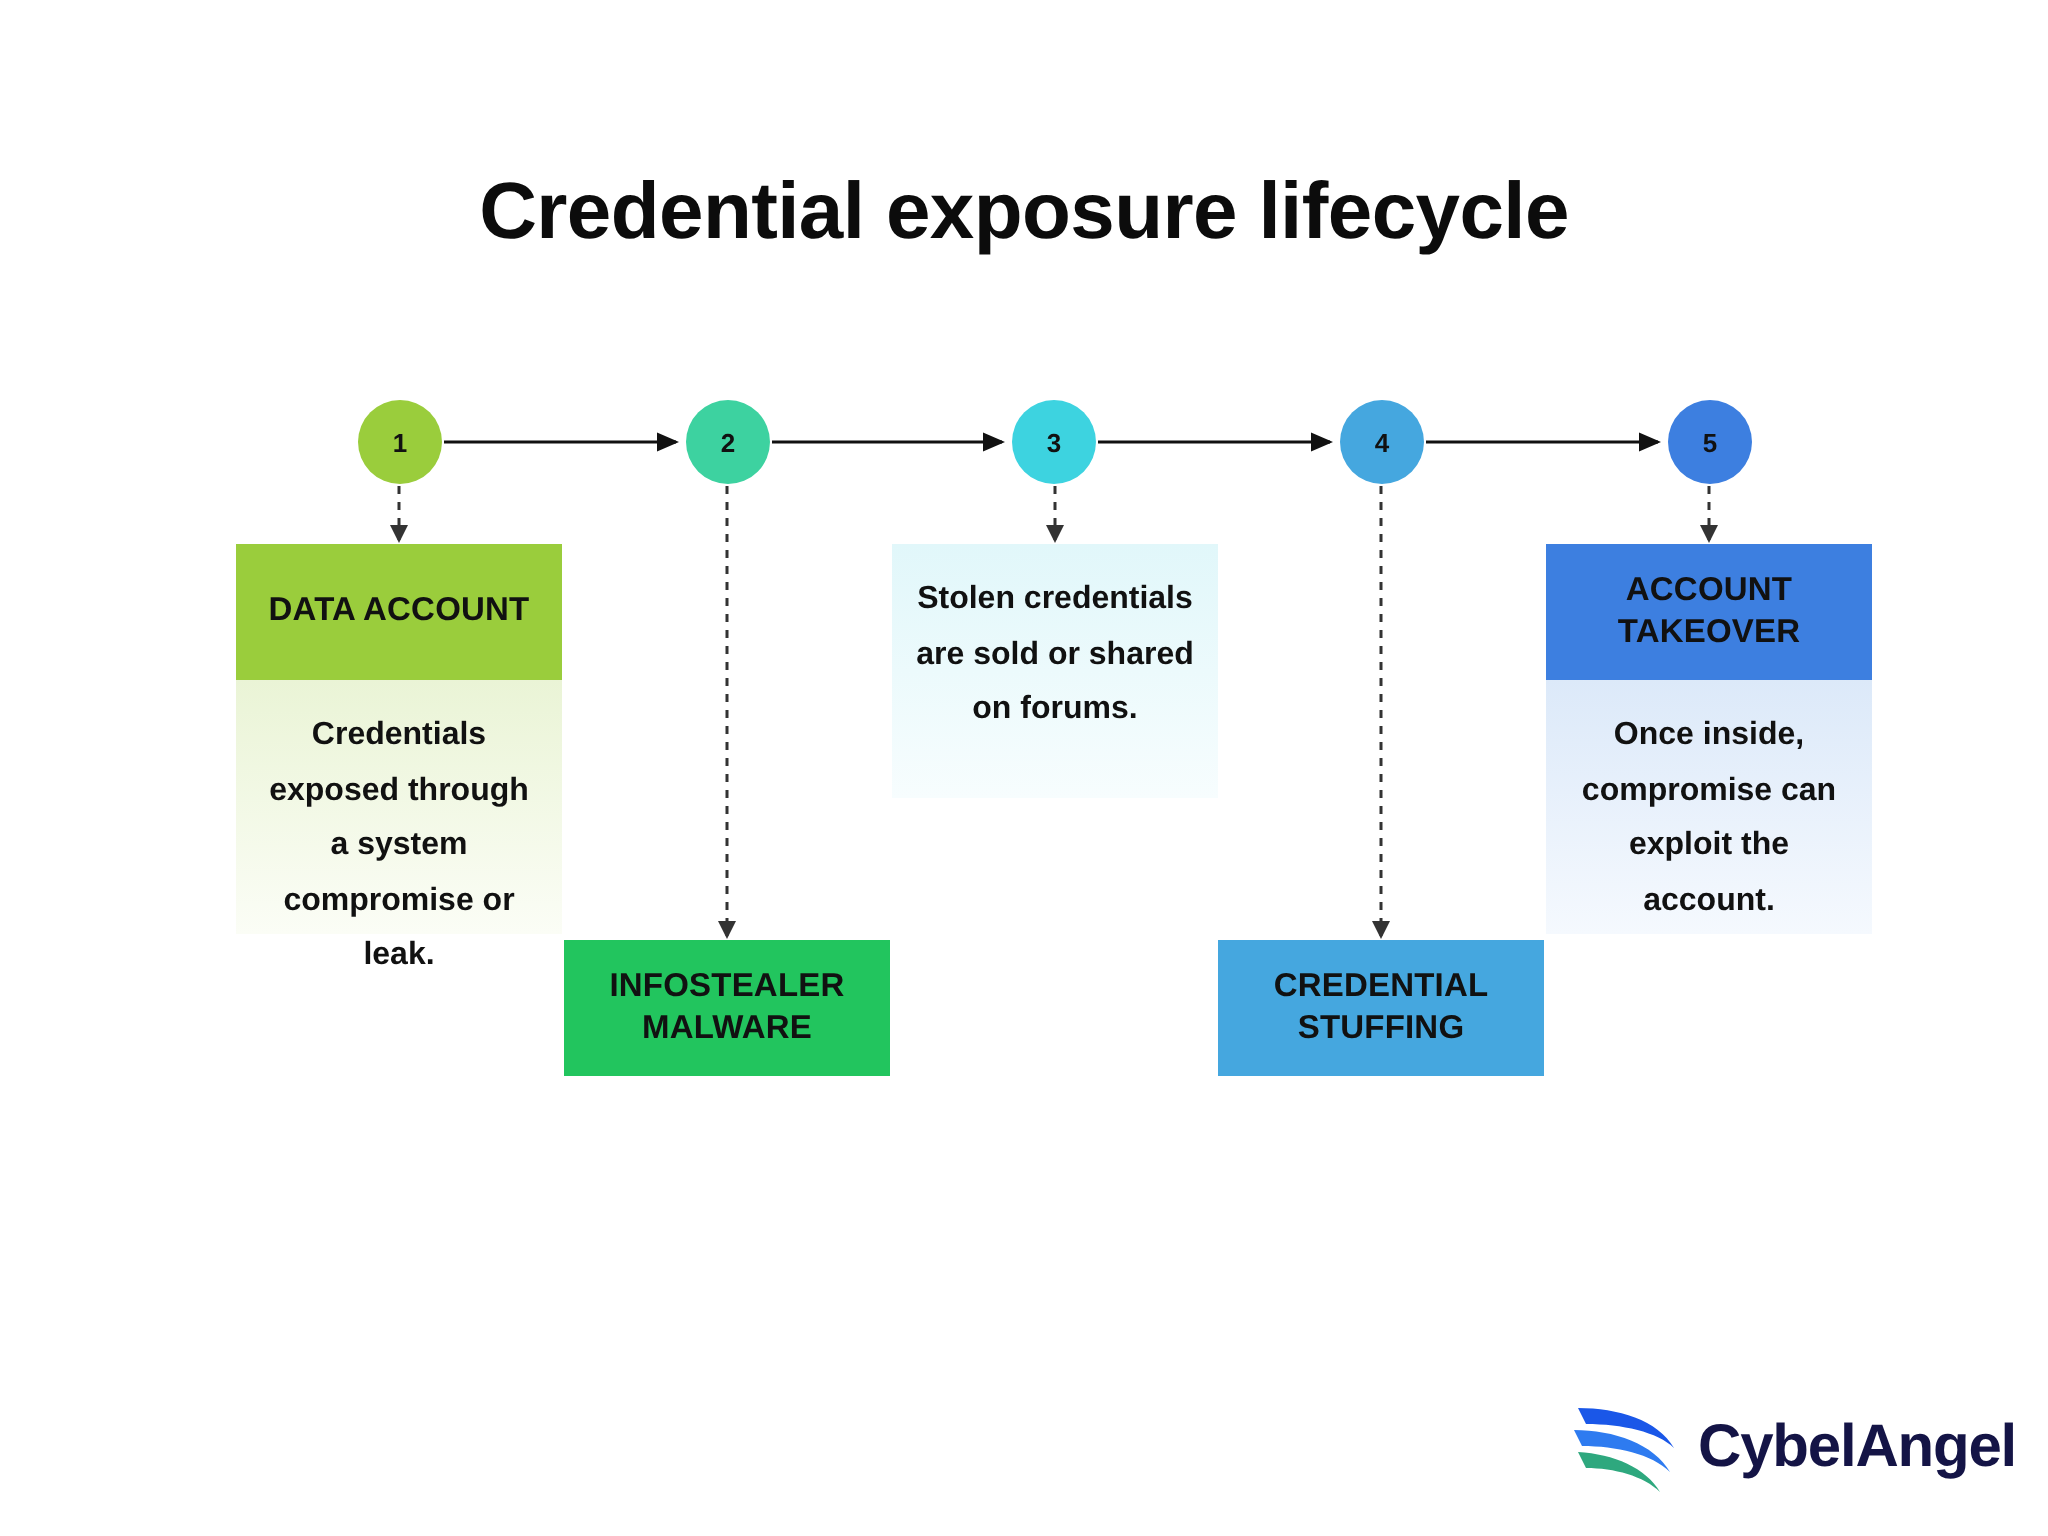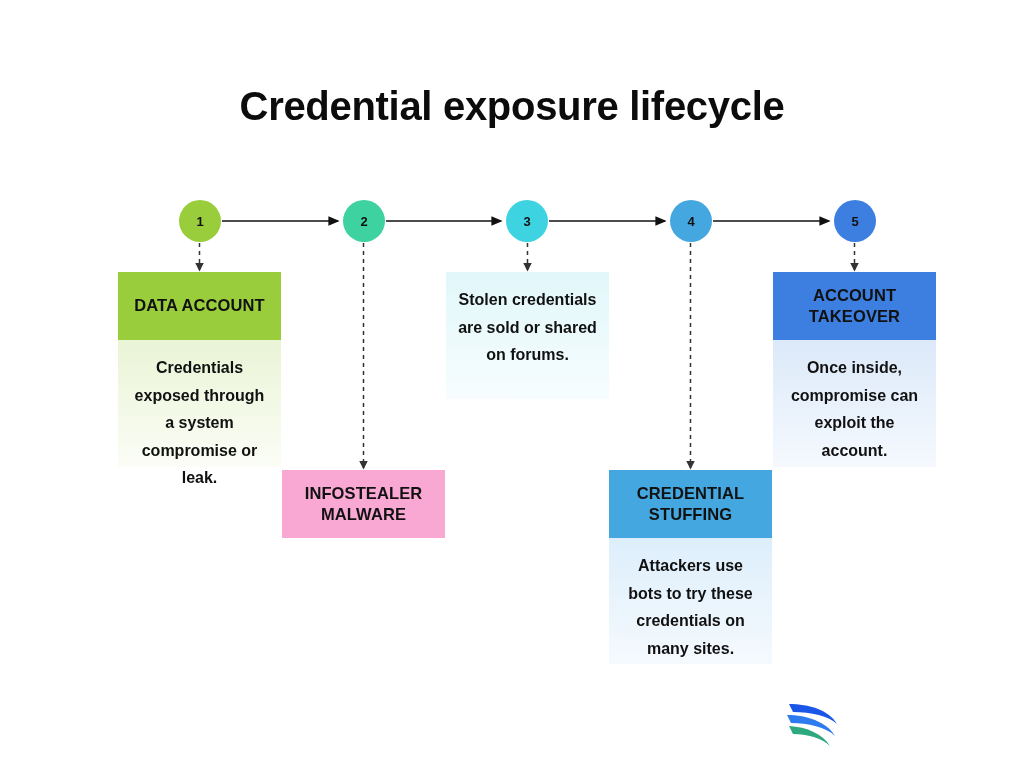--- a/index.html
+++ b/index.html
@@ -162,36 +162,36 @@
         <span>5</span>
       </div>
     </div>
 
   <div id="cards-layer">
       <div class="card" style="left: 118px; top: 272px;">
         <div class="card-header" style="background: rgb(154, 205, 60);">DATA ACCOUNT</div>
         <div class="card-body" style="height: 127px; background: linear-gradient(rgb(234, 244, 214) 0%, rgb(251, 253, 246) 100%);">Credentials exposed through a system compromise or leak.</div>
       </div>
       <div class="card" style="left: 282px; top: 470px;">
-        <div class="card-header" style="background: #f9a8d4;">INFOSTEALER MALWARE</div>
+        <div class="card-header" style="background: #22c55e;">INFOSTEALER MALWARE</div>
       </div>
       <div class="card" style="left: 446px; top: 272px;">
         <div class="card-body" style="height: 127px; background: linear-gradient(rgb(225, 247, 250) 0%, rgb(247, 253, 254) 100%);">Stolen credentials are sold or shared on forums.</div>
       </div>
       <div class="card" style="left: 609px; top: 470px;">
         <div class="card-header" style="background: rgb(69, 167, 223);">CREDENTIAL STUFFING</div>
-        <div class="card-body" style="height: 126px; background: linear-gradient(rgb(221, 238, 251) 0%, rgb(245, 250, 254) 100%);">Attackers use bots to try these credentials on many sites.</div>
       </div>
       <div class="card" style="left: 773px; top: 272px;">
         <div class="card-header" style="background: rgb(61, 127, 224); text-align: center;">ACCOUNT TAKEOVER</div>
         <div class="card-body" style="height: 127px; background: linear-gradient(rgb(220, 233, 249) 0%, rgb(245, 249, 254) 100%);">Once inside, compromise can exploit the account.</div>
       </div>
     </div>
 
   <div id="logo">
     <svg id="logo-mark" viewBox="0 0 60 52" xmlns="http://www.w3.org/2000/svg">
       <path id="wing-1" d="M6 6 C26 6, 46 12, 54 26 C46 18, 28 14, 10 14 Z" fill="#1A57E8"></path>
       <path id="wing-2" d="M4 17 C24 17, 44 24, 52 38 C43 29, 25 25, 8 25 Z" fill="#2E7BF0"></path>
       <path id="wing-3" d="M6 28 C24 29, 40 36, 47 48 C39 40, 24 36, 10 36 Z" fill="#2EA87E"></path>
     </svg>
+    <div id="logo-text" style="color: rgb(20, 20, 70);">CybelAngel</div>
   </div>
 
 </div>
 
 </body></html>

